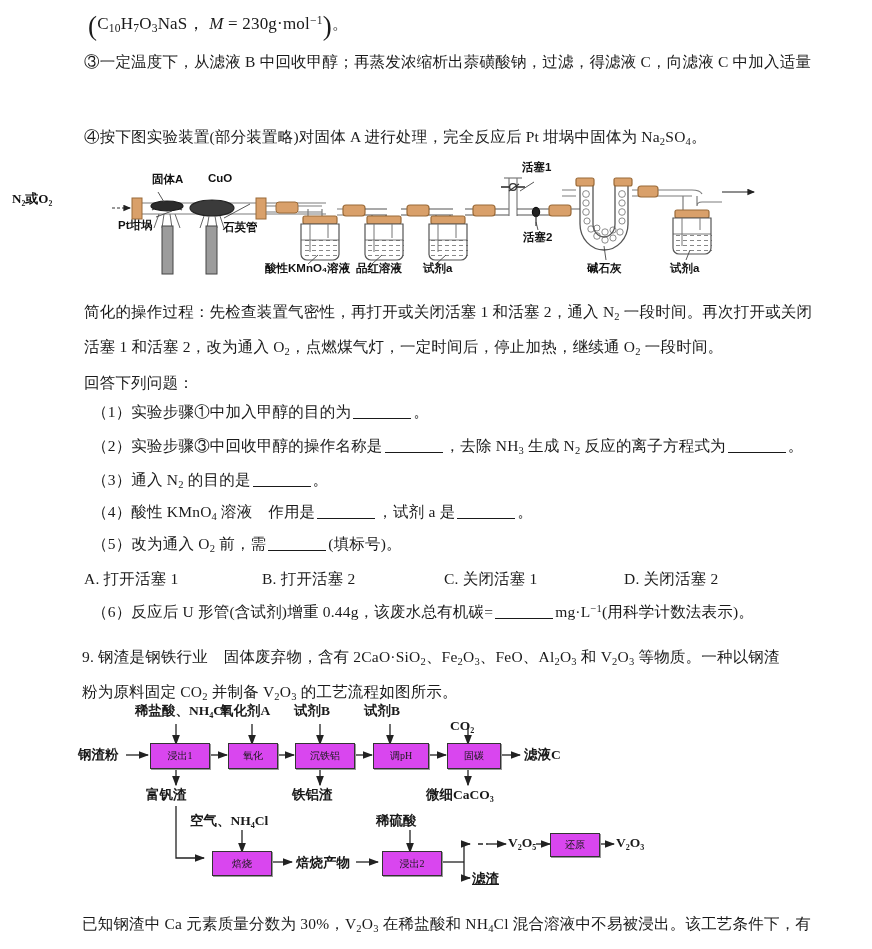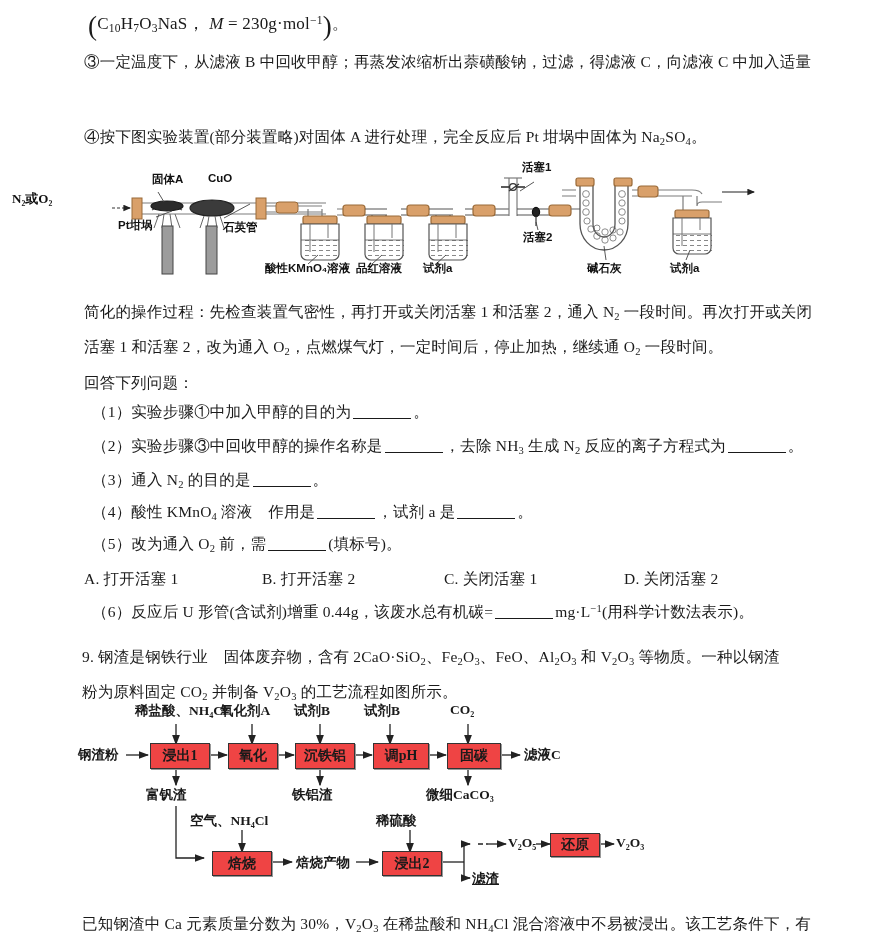--- a/index.html
+++ b/index.html
@@ -17,22 +17,22 @@
   .big-paren{font-size:27px;vertical-align:-.22em;font-family:"Liberation Serif",serif;}
 
   
   .appa{position:absolute;left:60px;top:158px;width:800px;height:128px;}
   .appa svg{display:block;}
   .alabel{position:absolute;font-size:11.5px;white-space:nowrap;font-family:"Liberation Sans","DejaVu Sans",sans-serif;font-weight:600;color:#111;}
   .alabel.serif{font-family:"Liberation Serif",serif;font-weight:700;}
 
   
   .flow{position:absolute;left:80px;top:702px;width:620px;height:190px;}
-  .fbox{position:absolute;border:1.2px solid #333;background:#ef4444;
-    font-size:14px;font-weight:700;text-align:center;
+  .fbox{position:absolute;border:1.2px solid #333;background:#d946ef;
+    font-size:10px;font-weight:400;text-align:center;
     font-family:"Liberation Serif","DejaVu Serif",serif;
     display:flex;align-items:center;justify-content:center;white-space:nowrap;
     box-shadow:1px 1px 0 #999;}
   .ftext{position:absolute;font-size:13.5px;white-space:nowrap;font-weight:700;
     font-family:"Liberation Serif","DejaVu Serif",serif;}
   .flow svg{position:absolute;left:0;top:0;}
 </style>
 </head>
 <body>
 
@@ -314,21 +314,21 @@
         <path d="M456,142 h14" marker-end="url(#fa)"></path>
 
         <path d="M520,142 h14" marker-end="url(#fa)"></path>
       </g>
     </svg>
 
     <div class="ftext" style="left:16px;top:0px;margin-left:39px;">稀盐酸、NH₄Cl</div>
     <div class="ftext" style="left:140px;top:0px;">氧化剂A</div>
     <div class="ftext" style="left:214px;top:0px;">试剂B</div>
     <div class="ftext" style="left:284px;top:0px;">试剂B</div>
-    <div class="ftext" style="left:370px;top:0px;">CO₂</div>
+    <div class="ftext" style="left:370px;top:16px;">CO₂</div>
 
     <div class="ftext" style="left:-2px;top:44px;">钢渣粉</div>
 
     <div class="fbox" style="left:70px;top:41px;width:58px;height:24px;">浸出1</div>
     <div class="fbox" style="left:148px;top:41px;width:48px;height:24px;">氧化</div>
     <div class="fbox" style="left:215px;top:41px;width:58px;height:24px;">沉铁铝</div>
     <div class="fbox" style="left:293px;top:41px;width:54px;height:24px;">调pH</div>
     <div class="fbox" style="left:367px;top:41px;width:52px;height:24px;">固碳</div>
     <div class="ftext" style="left:444px;top:44px;">滤液C</div>
 

